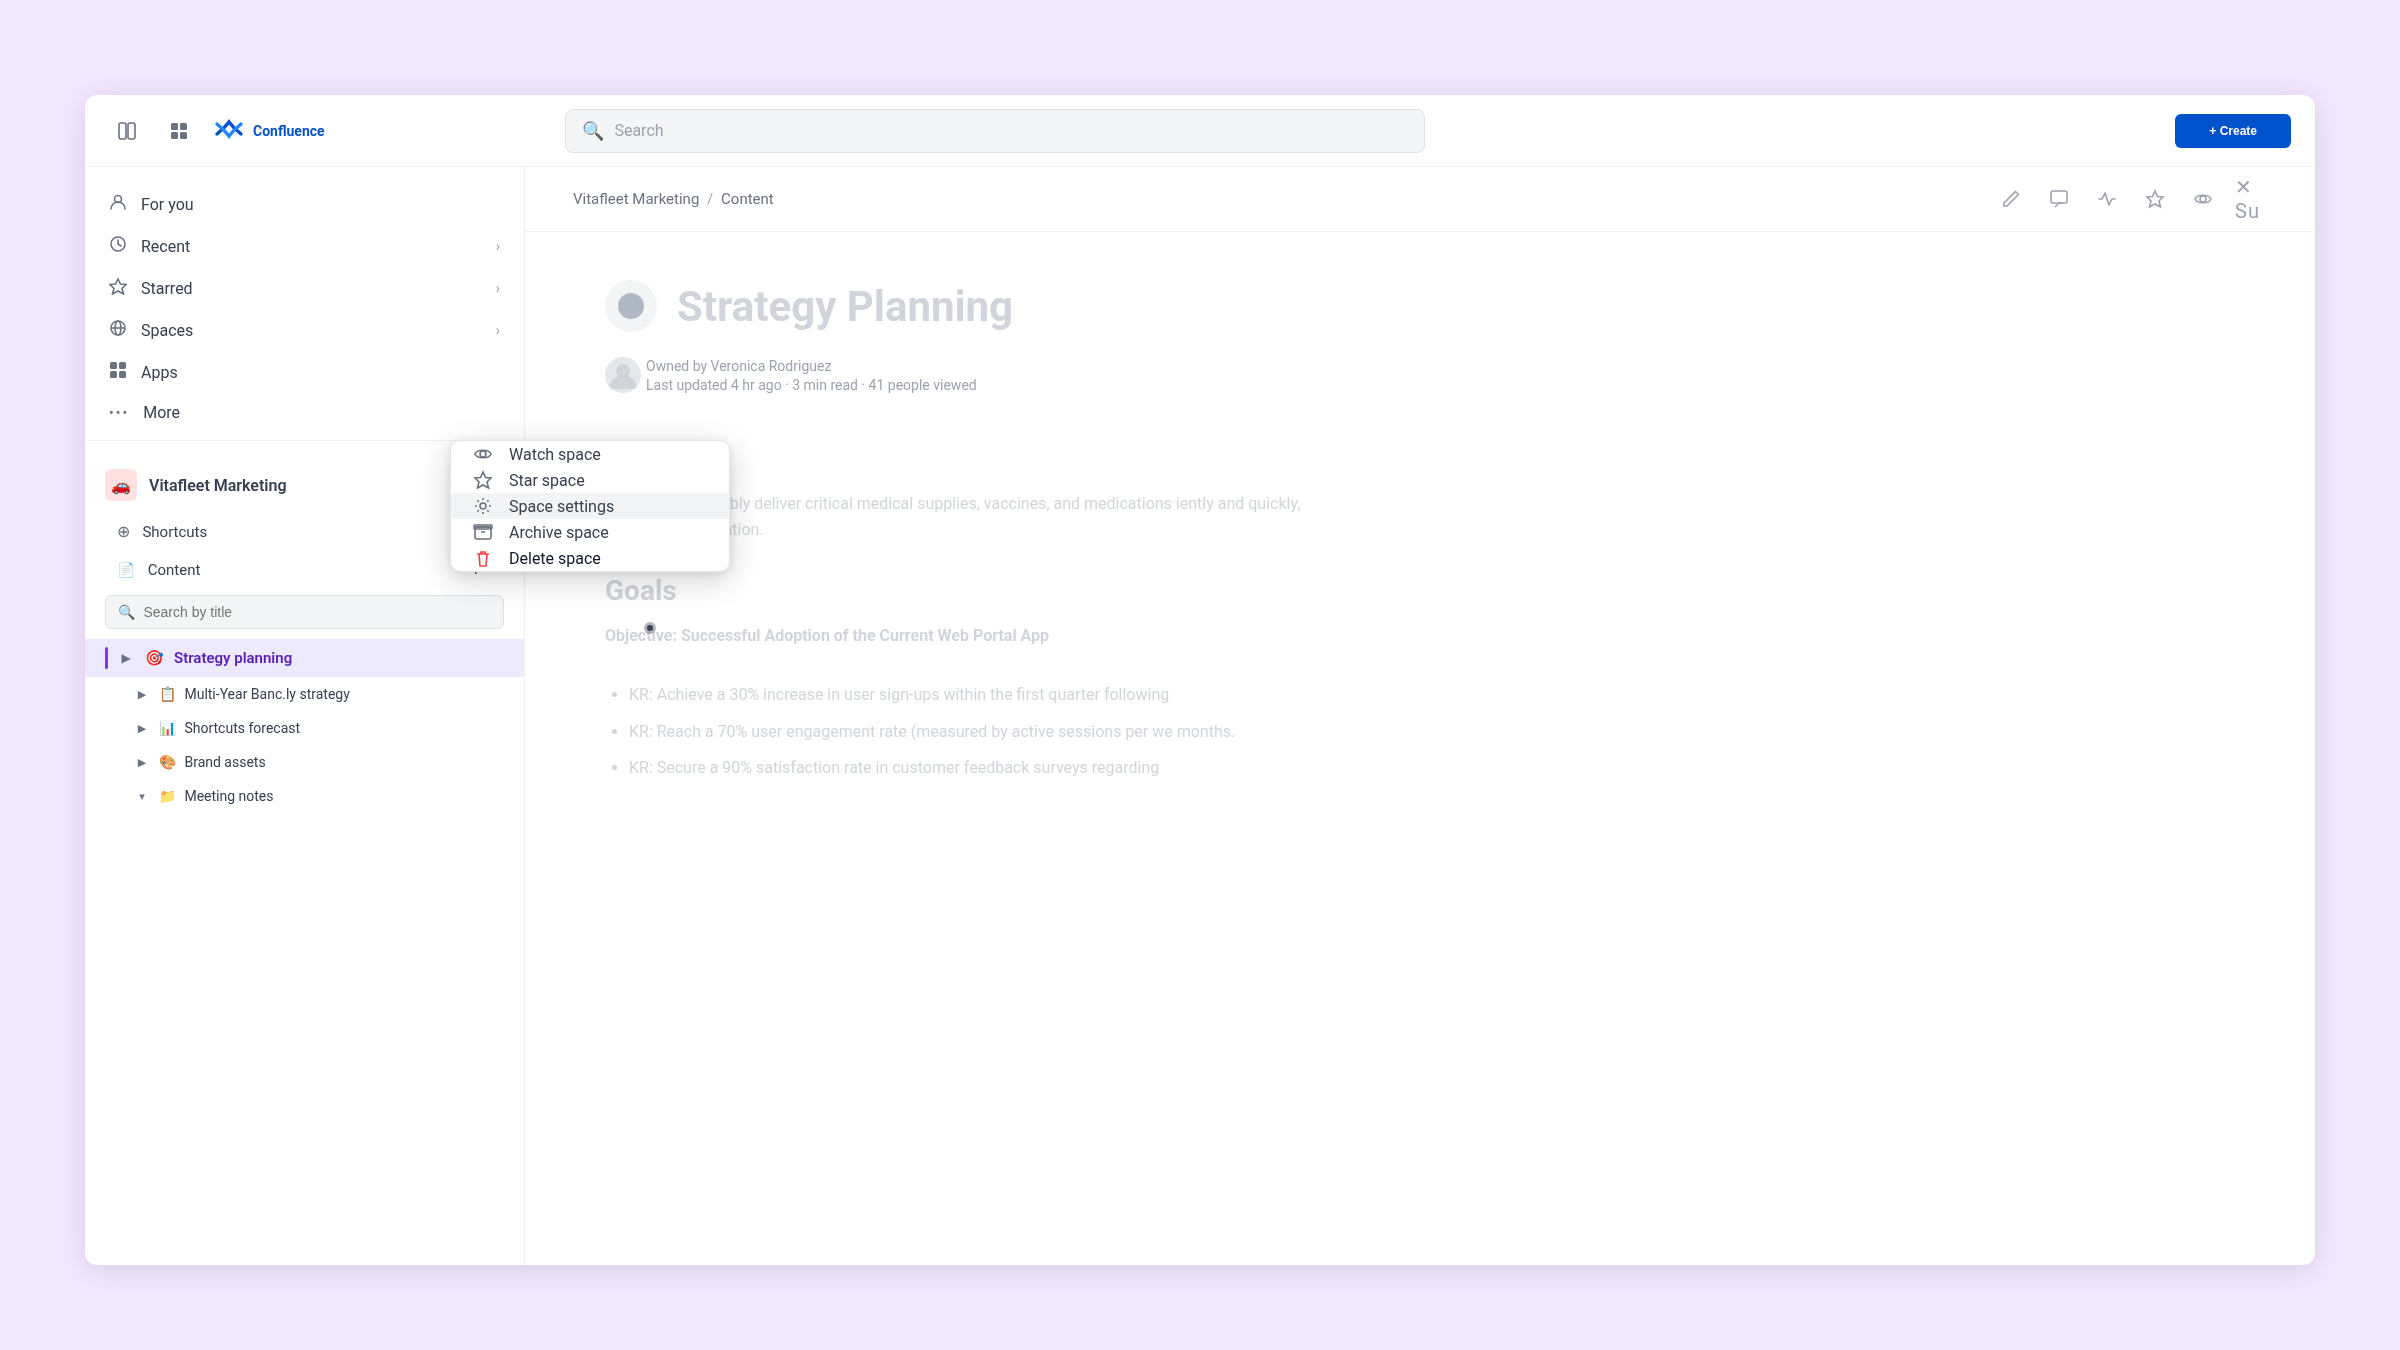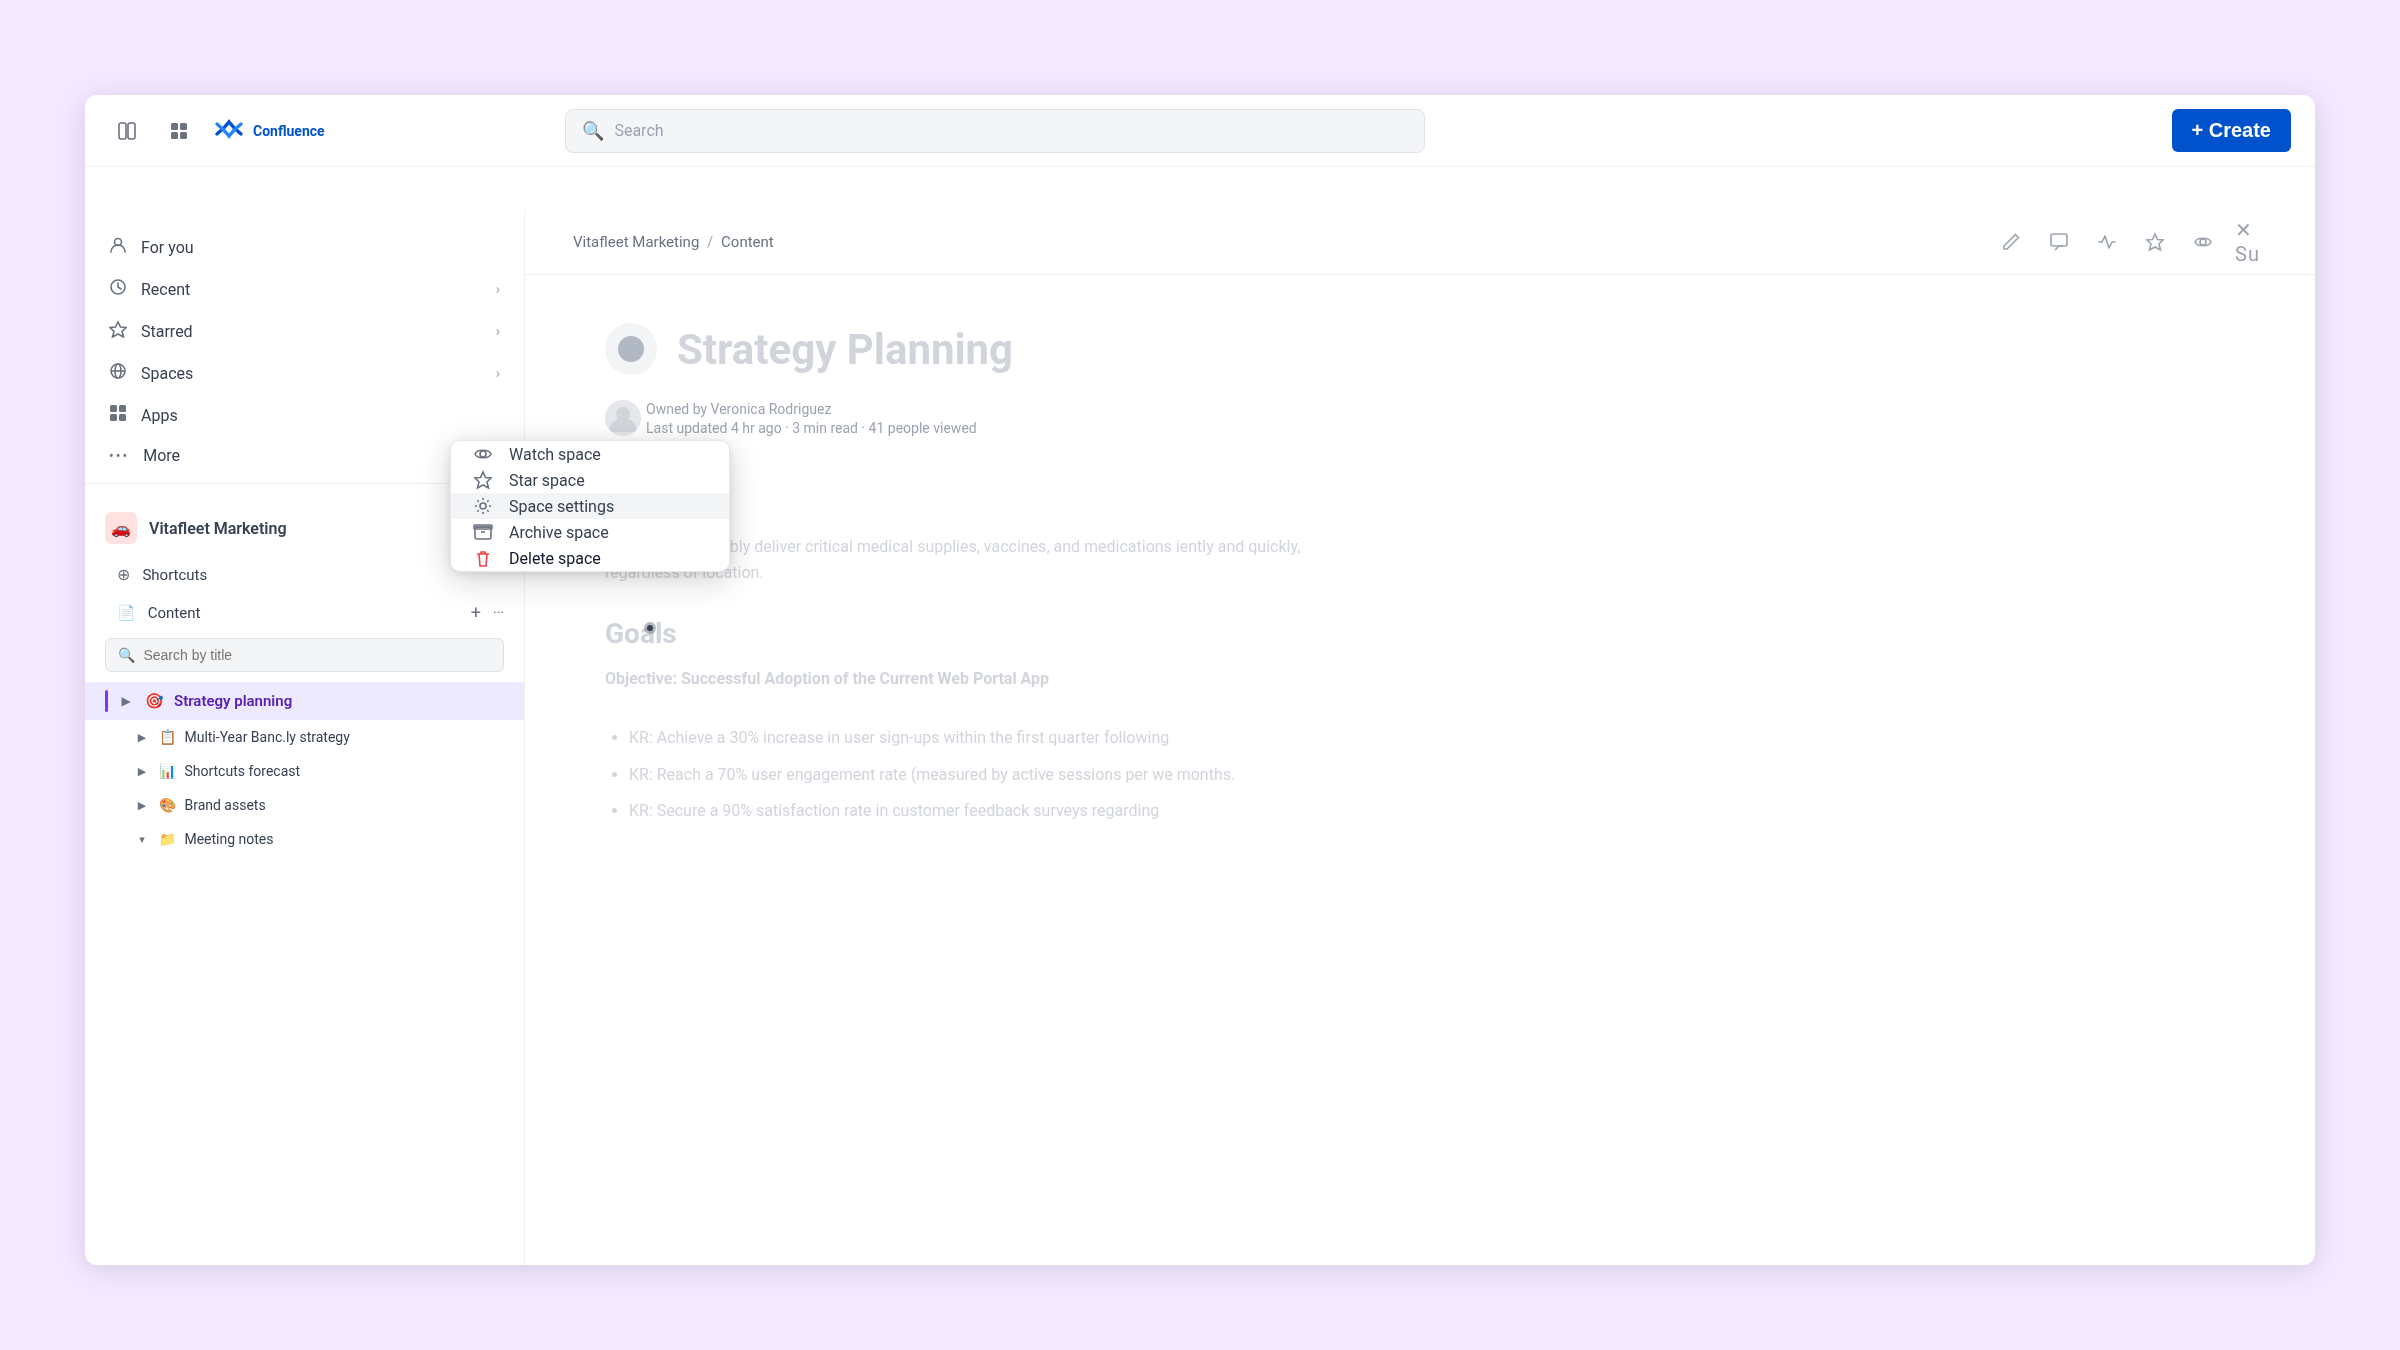--- a/index.html
+++ b/index.html
@@ -107,37 +107,36 @@
     .search-input-display {
       color: #9ca3af;
       font-size: 16px;
     }
 
     .create-btn {
       background: #0052cc;
       color: white;
       border: none;
       border-radius: 6px;
-      padding: 10px 20px;
-      font-size: 20px;
+      padding: 10px 34px;
+      font-size: 12px;
       font-weight: 600;
       cursor: pointer;
       display: flex;
       align-items: center;
       gap: 6px;
       margin-left: auto;
       white-space: nowrap;
     }
 
     
     .body {
       display: flex;
       flex: 1;
       overflow: hidden;
-      margin-top: 43px;
     }
 
     
     .sidebar {
       width: 440px;
       flex-shrink: 0;
       border-right: 1px solid #f0f0f0;
       display: flex;
       flex-direction: column;
       overflow-y: auto;

